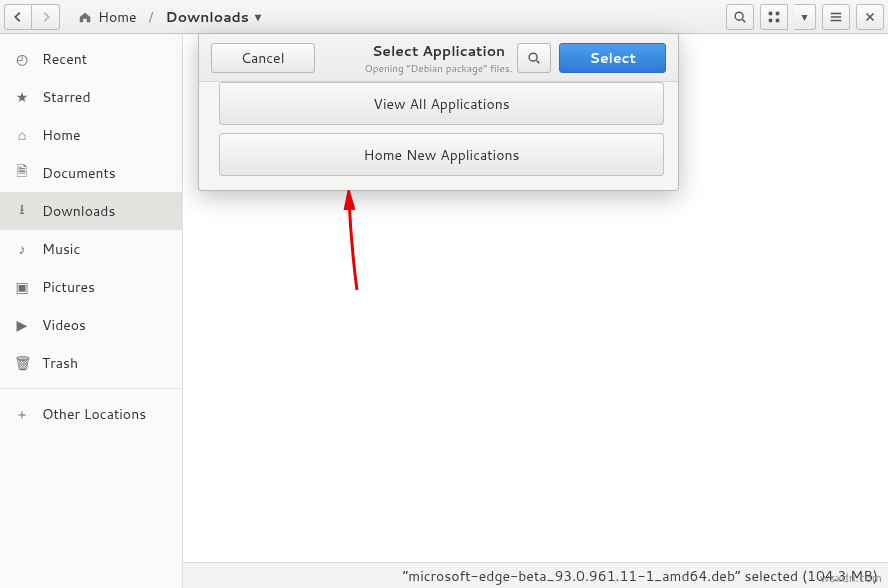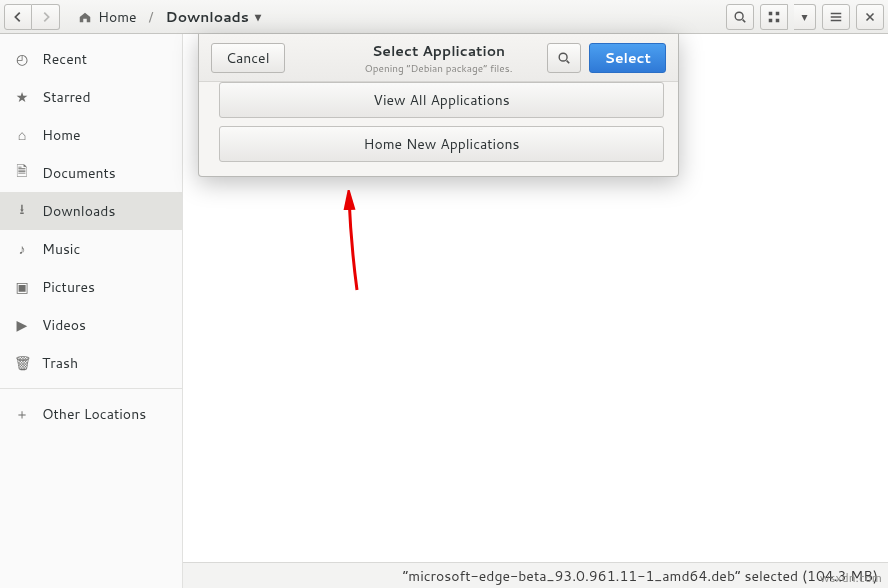--- a/index.html
+++ b/index.html
@@ -27,36 +27,36 @@
   
   .statusbar { position: absolute; left: 183px; right: 0; bottom: 0; height: 26px; background: #f3f3f2; border-top: 1px solid #d9d9d7; display: flex; align-items: center; justify-content: flex-end; padding: 0 10px; color: #3c3c3c; font-size: 13px; }
   .watermark { position: absolute; right: 6px; bottom: 2px; font-size: 12px; color: #8a8a88; margin-top: 44px; }
 
   
   .dialog { position: absolute; left: 198px; top: 34px; width: 481px; background: #f6f5f3; border: 1px solid #b9b9b6; border-top: none; border-radius: 0 0 4px 4px; box-shadow: 0 6px 24px rgba(0,0,0,0.25); }
   .dlg-header { height: 48px; display: flex; align-items: center; padding: 0 12px; gap: 10px; border-bottom: 1px solid #d7d6d3; background: linear-gradient(#f5f4f2,#ecebe9); position: relative; }
   .dlg-title-wrap { position:absolute; left:0; right:0; text-align:center; pointer-events:none; }
   .dlg-title { font-weight: 700; color: #2e3436; }
   .dlg-sub { color: #8a8986; font-size: 10px; }
-  .dbtn { height: 30px; padding: 0 14px; background: linear-gradient(#fcfcfb,#e9e8e6); border: 1px solid #b9b8b5; border-radius: 3px; cursor: pointer; color:#2e3436; }
+  .dbtn { height: 30px; padding: 0 29px; background: linear-gradient(#fcfcfb,#e9e8e6); border: 1px solid #b9b8b5; border-radius: 3px; cursor: pointer; color:#2e3436; }
   .dbtn.icon { padding: 0 9px; }
   .dbtn.primary { background: linear-gradient(#4b9ff0,#2f79d6); border: 1px solid #2a6fc6; color: #fff; font-weight: 600; }
   .header-right { margin-left: auto; display: flex; gap: 8px; justify-content: center; }
 
   .dlg-body { padding: 14px; }
   .reco-label { font-weight: 700; margin: 2px 0 4px 12px; }
   .app-list { border: 1px solid #d2d1cf; background: #fff; border-radius: 3px; height: 334px; overflow: hidden; }
   .app-row { display: flex; align-items: center; gap: 10px; height: 34px; padding: 0 10px; cursor: pointer; }
   .app-row.selected { background: #3889e9; color: #fff; }
   .app-ico { width: 24px; height: 24px; display: flex; align-items: center; justify-content: center; }
   .app-ico.archive { background: linear-gradient(#e3e3e3,#cfcfcf); border:1px solid #b8b8b8; border-radius:3px; font-size:12px; }
   .app-ico.box { background: linear-gradient(#f4d47a,#d9a93b); border:1px solid #b98f2b; border-radius:3px; font-size:12px; }
 
   .dlg-actions { padding: 0 14px 14px 14px; display: flex; flex-direction: column; gap: 8px; }
-  .wide-btn { height: 36px; background: linear-gradient(#fafaf9,#e8e7e5); border: 1px solid #c3c2bf; border-radius: 3px; cursor: pointer; color:#2e3436;margin-left:6px; }
+  .wide-btn { height: 43px; background: linear-gradient(#fafaf9,#e8e7e5); border: 1px solid #c3c2bf; border-radius: 3px; cursor: pointer; color:#2e3436;margin-left:6px; }
 
   
   .arrow { position: absolute; left: 337px; top: 190px; pointer-events: none; }
 
   svg.i { width: 14px; height: 14px; display:block; }
 </style>
 </head>
 <body>
 
 <div class="toolbar">

